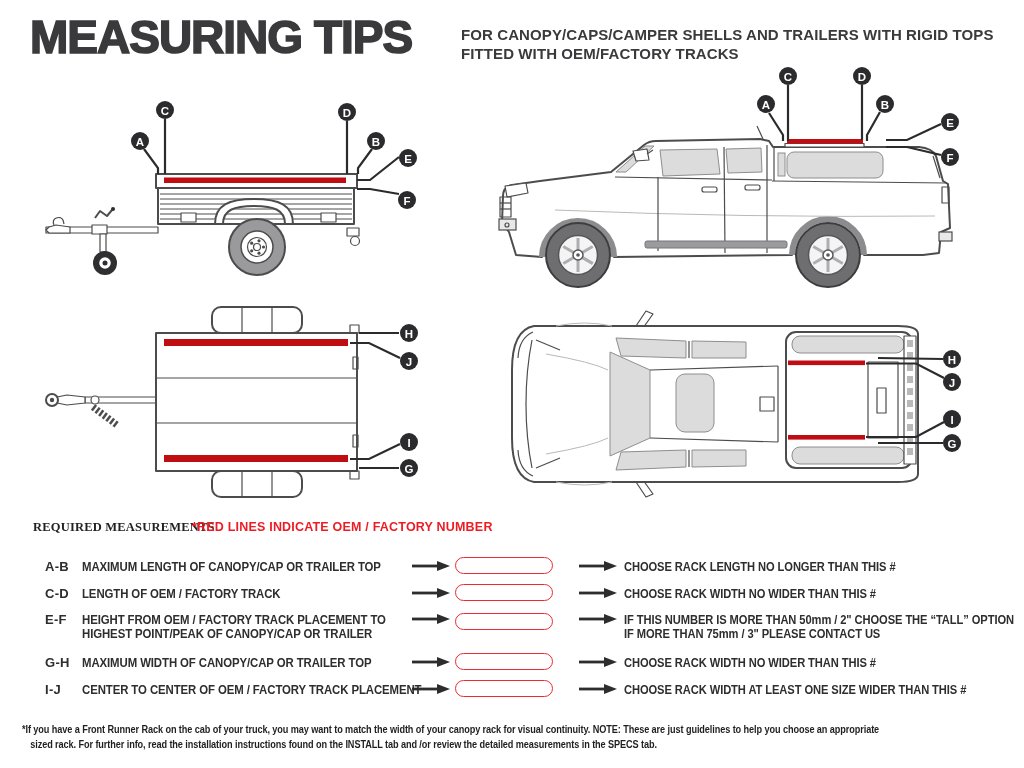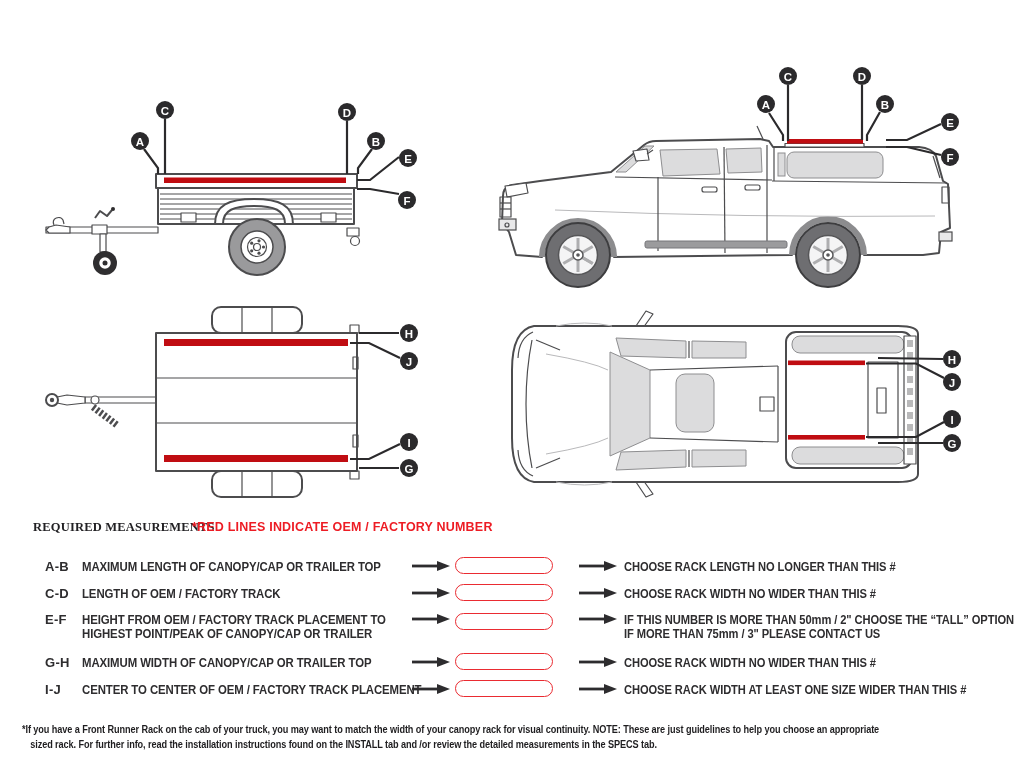--- a/index.html
+++ b/index.html
@@ -40,20 +40,25 @@
   
   .footnote{left:22px;top:722px;width:1140px;font-size:10px;font-weight:bold;line-height:15px;
             letter-spacing:-.1px;color:#1f1e20;transform:scaleX(.915);transform-origin:left top;}
   .footnote .l2{padding-left:9px;}
 </style>
 </head>
 <body>
 
 <div class="canvas">
 
+  <div class="abs title">MEASURING TIPS</div>
+  <div class="abs subtitle">
+    <div>FOR CANOPY/CAPS/CAMPER SHELLS AND TRAILERS WITH RIGID TOPS</div>
+    <div>FITTED WITH OEM/FACTORY TRACKS</div>
+  </div>
 
   <svg style="left:25px;top:90px" width="420" height="215" viewBox="0 0 420 215">
     <g>
 
       <rect class="thinf" x="21" y="137" width="112" height="6"></rect>
       <path class="thinf" d="M45,137 L31,135 L24,137 L21,140 L24,143 L45,143 Z"></path>
       <path class="thin" d="M29,135 C26,128 35,125 38,130 L39,134"></path>
       <rect class="thinf" x="67" y="135" width="15" height="9"></rect>
       <polyline class="thin" points="70,128 75,121 82,126 87,120" style="stroke-width:2"></polyline>
       <circle cx="88" cy="119" r="2" fill="#2d2c2e"></circle>

